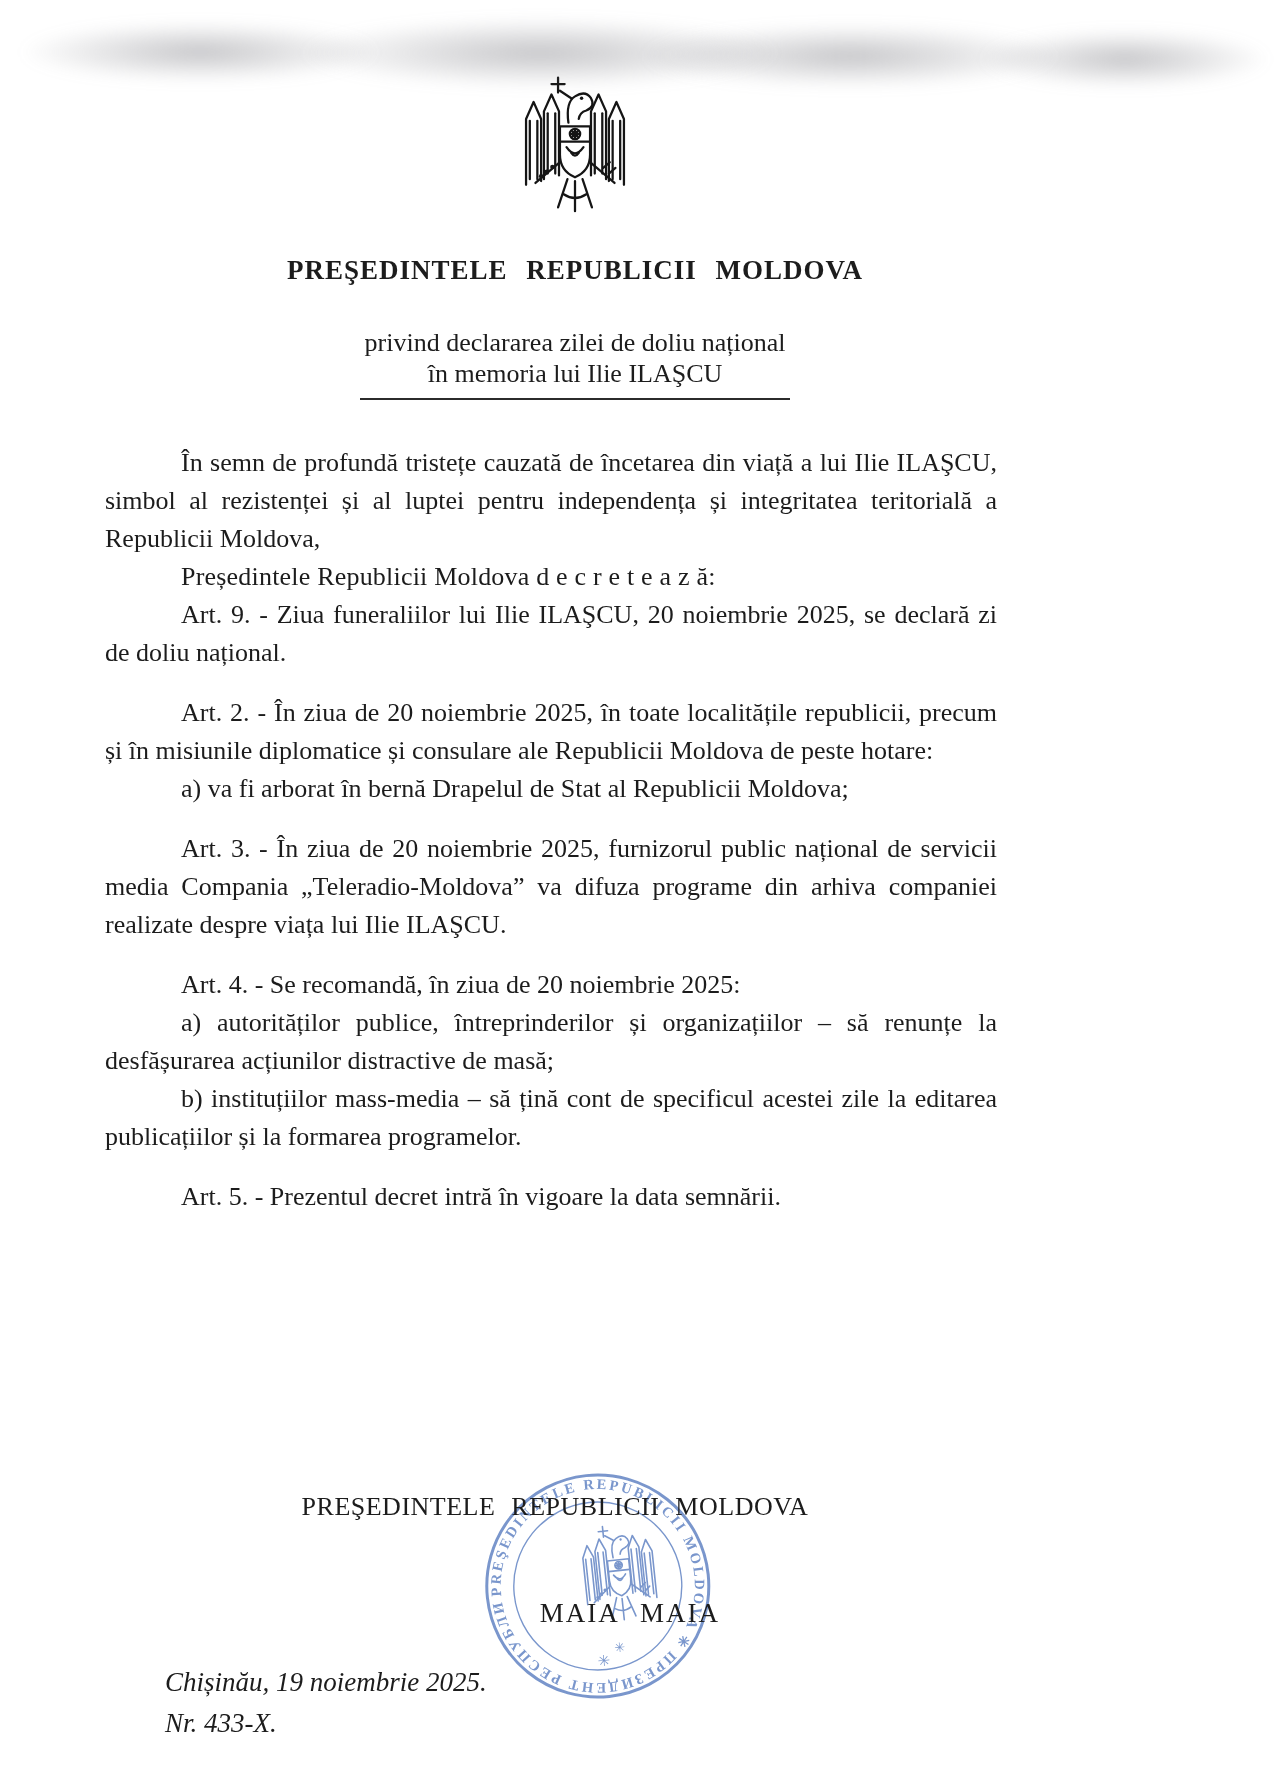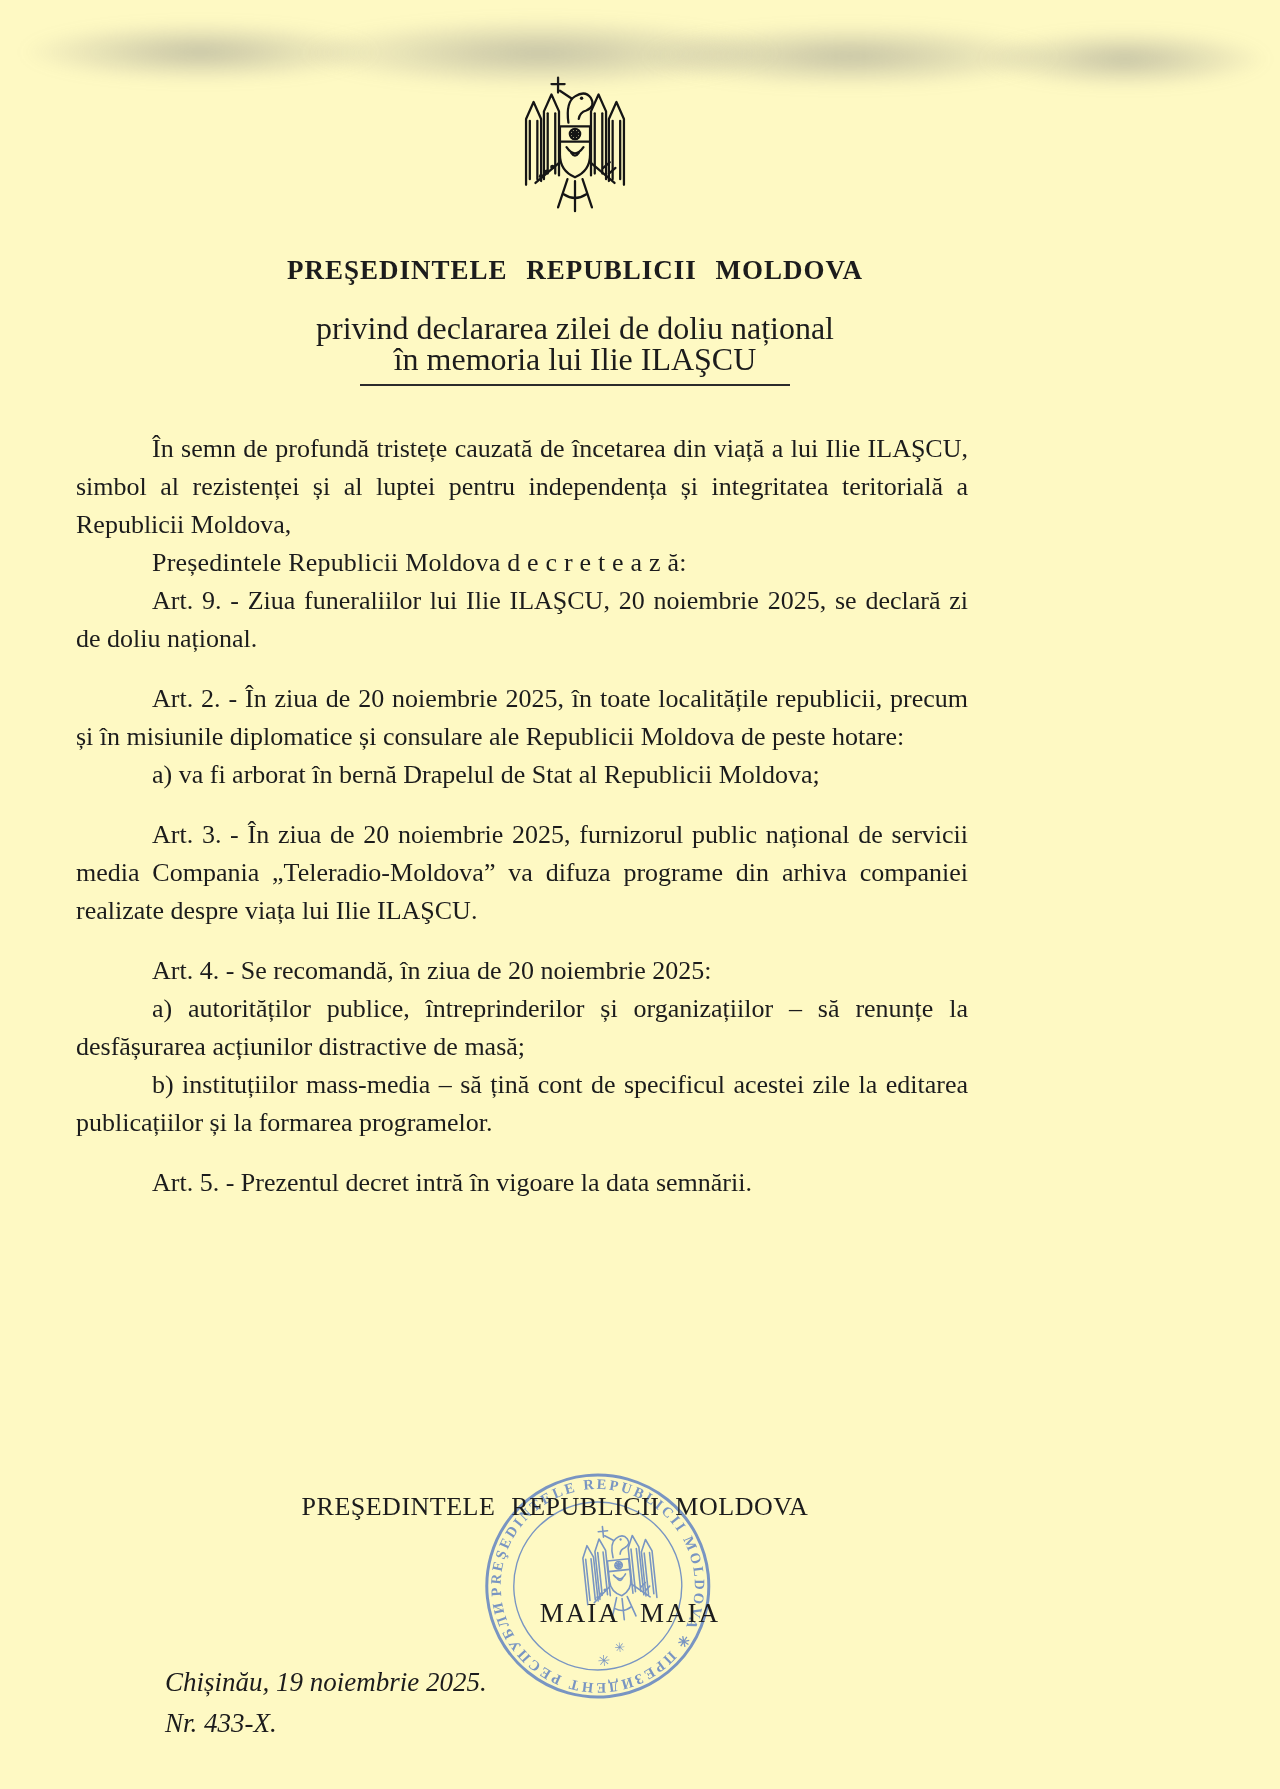--- a/index.html
+++ b/index.html
@@ -1,39 +1,39 @@
 <!DOCTYPE html>
 <html><head>
 <meta charset="utf-8">
 <style>
   html,body{margin:0;padding:0;background:#e8e8e8;}
   .page{
     position:relative;
     width:1280px;height:1789px;
     margin:0 auto;
-    background:#fef9c3;
+    background:#ffffff;
     color:#1c1c1c;
     font-family:"Liberation Serif", serif;
     overflow:hidden;
   }
   
   .smudge{position:absolute;border-radius:50%;
     background:radial-gradient(closest-side, rgba(115,115,122,.40), rgba(115,115,122,0));
     filter:blur(7px);pointer-events:none;}
 
   .header{width:830px;margin:0 0 0 160px;padding-top:70px;text-align:center;}
   .emblem{display:block;margin:0 auto;color:#151515;}
   .institution{margin-top:24px;font-size:27px;font-weight:bold;
     letter-spacing:1px;word-spacing:11px;line-height:32px;}
   .decree-word{margin-top:26px;font-size:27px;font-weight:bold;
     letter-spacing:14px;line-height:32px;}
-  .subtitle{margin-top:27px;font-size:32px;line-height:31px;}
+  .subtitle{margin-top:41px;font-size:26px;line-height:31px;}
   .subtitle-rule{width:430px;margin:9px auto 0;border-bottom:2px solid #2b2b2b;height:0;}
 
-  .body-text{width:892px;margin:44px 0 0 76px;font-size:26px;line-height:38px;
+  .body-text{width:892px;margin:44px 0 0 105px;font-size:26px;line-height:38px;
     text-align:justify;}
   .body-text p{margin:0;text-indent:76px;}
   .para{margin-bottom:22px;}
   .article{margin-bottom:22px;}
   .enacting{letter-spacing:.2px;font-family:Liberation Serif, serif;}
 
   .sig-title{position:absolute;top:1492px;left:150px;width:810px;
     text-align:center;font-size:26px;letter-spacing:.5px;word-spacing:9px;z-index:3;}
   .stamp-wrap{position:absolute;top:1470px;left:482px;z-index:1;opacity:.82;
     transform:rotate(-6deg);}

